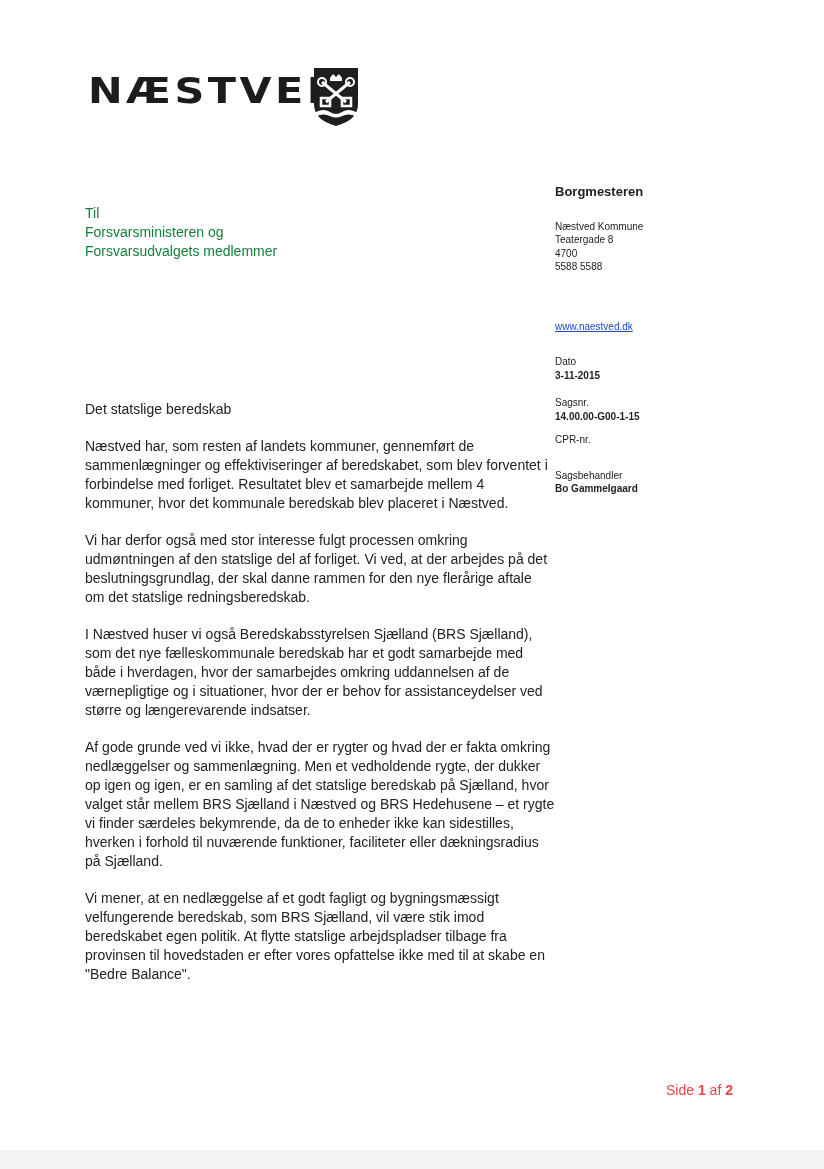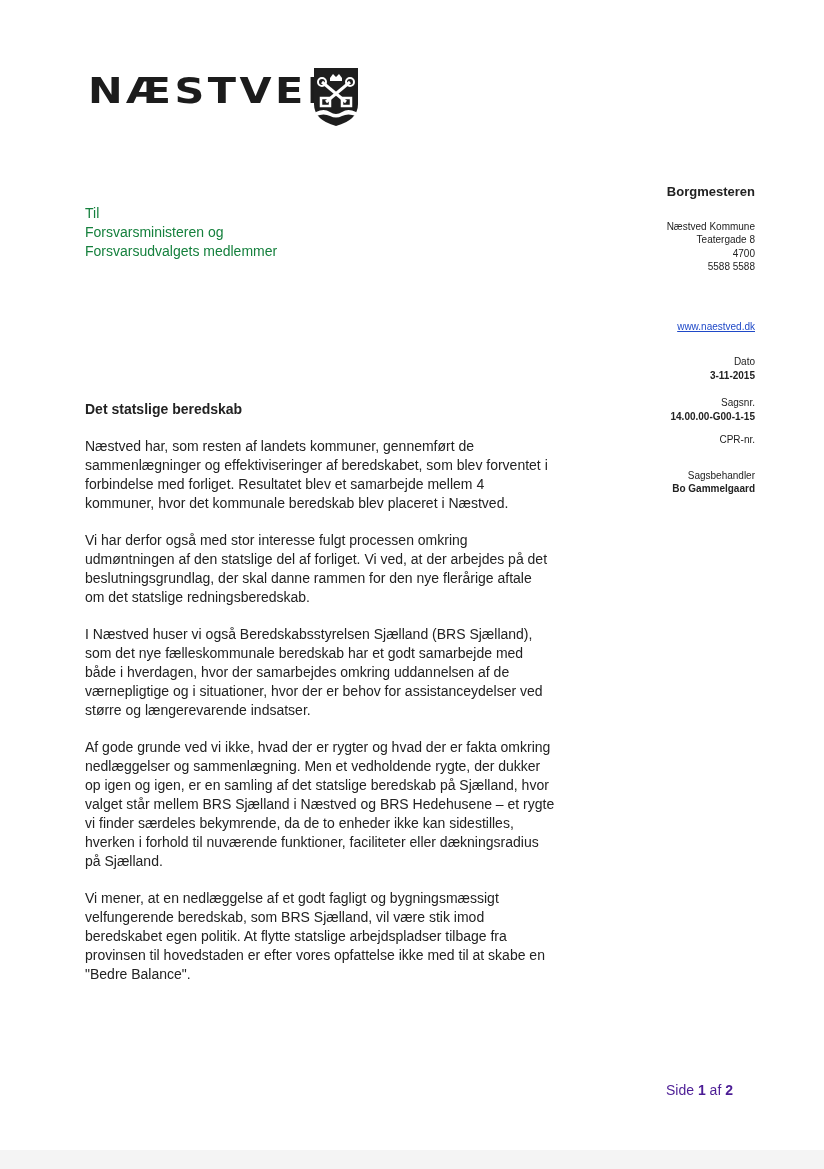--- a/index.html
+++ b/index.html
@@ -7,30 +7,30 @@
     width: 824px; height: 1169px; background: #ffffff; position: relative; overflow: hidden;
     font-family: "Liberation Sans", sans-serif; color: #222;
   }
   .page-edge { position: absolute; left: 0; top: 1150px; width: 824px; height: 19px; background: #f4f4f4; }
   .logo { position: absolute; left: 88px; top: 70px; display: flex; align-items: center; }
   .wordmark {
     font-family: "DejaVu Sans", sans-serif; font-weight: bold; font-size: 36px; letter-spacing: 3px;
     color: #1c1c1c; transform: scaleX(1.15); transform-origin: left center;
   }
   .crest { position: absolute; left: 312px; top: 66px; width: 48px; height: 62px; }
-  .sidebar { position: absolute; left: 555px; top: 185px; width: 200px; font-size: 10px; line-height: 13.5px; color: #222; text-align: right; }
+  .sidebar { position: absolute; left: 555px; top: 185px; width: 200px; font-size: 10px; line-height: 13.5px; color: #222; }
   .sidebar .title { font-size: 13px; font-weight: bold; margin-bottom: 21px; }
   .sidebar .link { color: #1f49c8; text-decoration: underline; margin-top: 38px; }
   .sidebar .bold { font-weight: bold; }
   .gap8 { height: 8px; } .gap10 { height: 10px; } .gap14 { height: 14px; } .gap22 { height: 22px; }
   .recipient { position: absolute; left: 85px; top: 204px; font-size: 14px; line-height: 19px; color: #15803d; }
   .body { position: absolute; left: 85px; top: 400px; width: 470px; font-size: 14px; line-height: 19px; color: #222; }
-  .subject { font-weight: bold; margin: 0 0 18px 0; }
+  .subject { font-weight: normal; margin: 0 0 18px 0; }
   .body p { margin: 0 0 18px 0; }
-  .footer { position: absolute; left: 666px; top: 1082px; font-size: 14px; color: #4c1d95; }
+  .footer { position: absolute; left: 666px; top: 1082px; font-size: 14px; color: #ef4444; }
   .footer b { font-weight: bold; }
 </style>
 </head>
 <body>
 
 <div class="page-edge"></div>
 
 <div class="logo">
   <span class="wordmark">NÆSTVED</span>
 </div>

